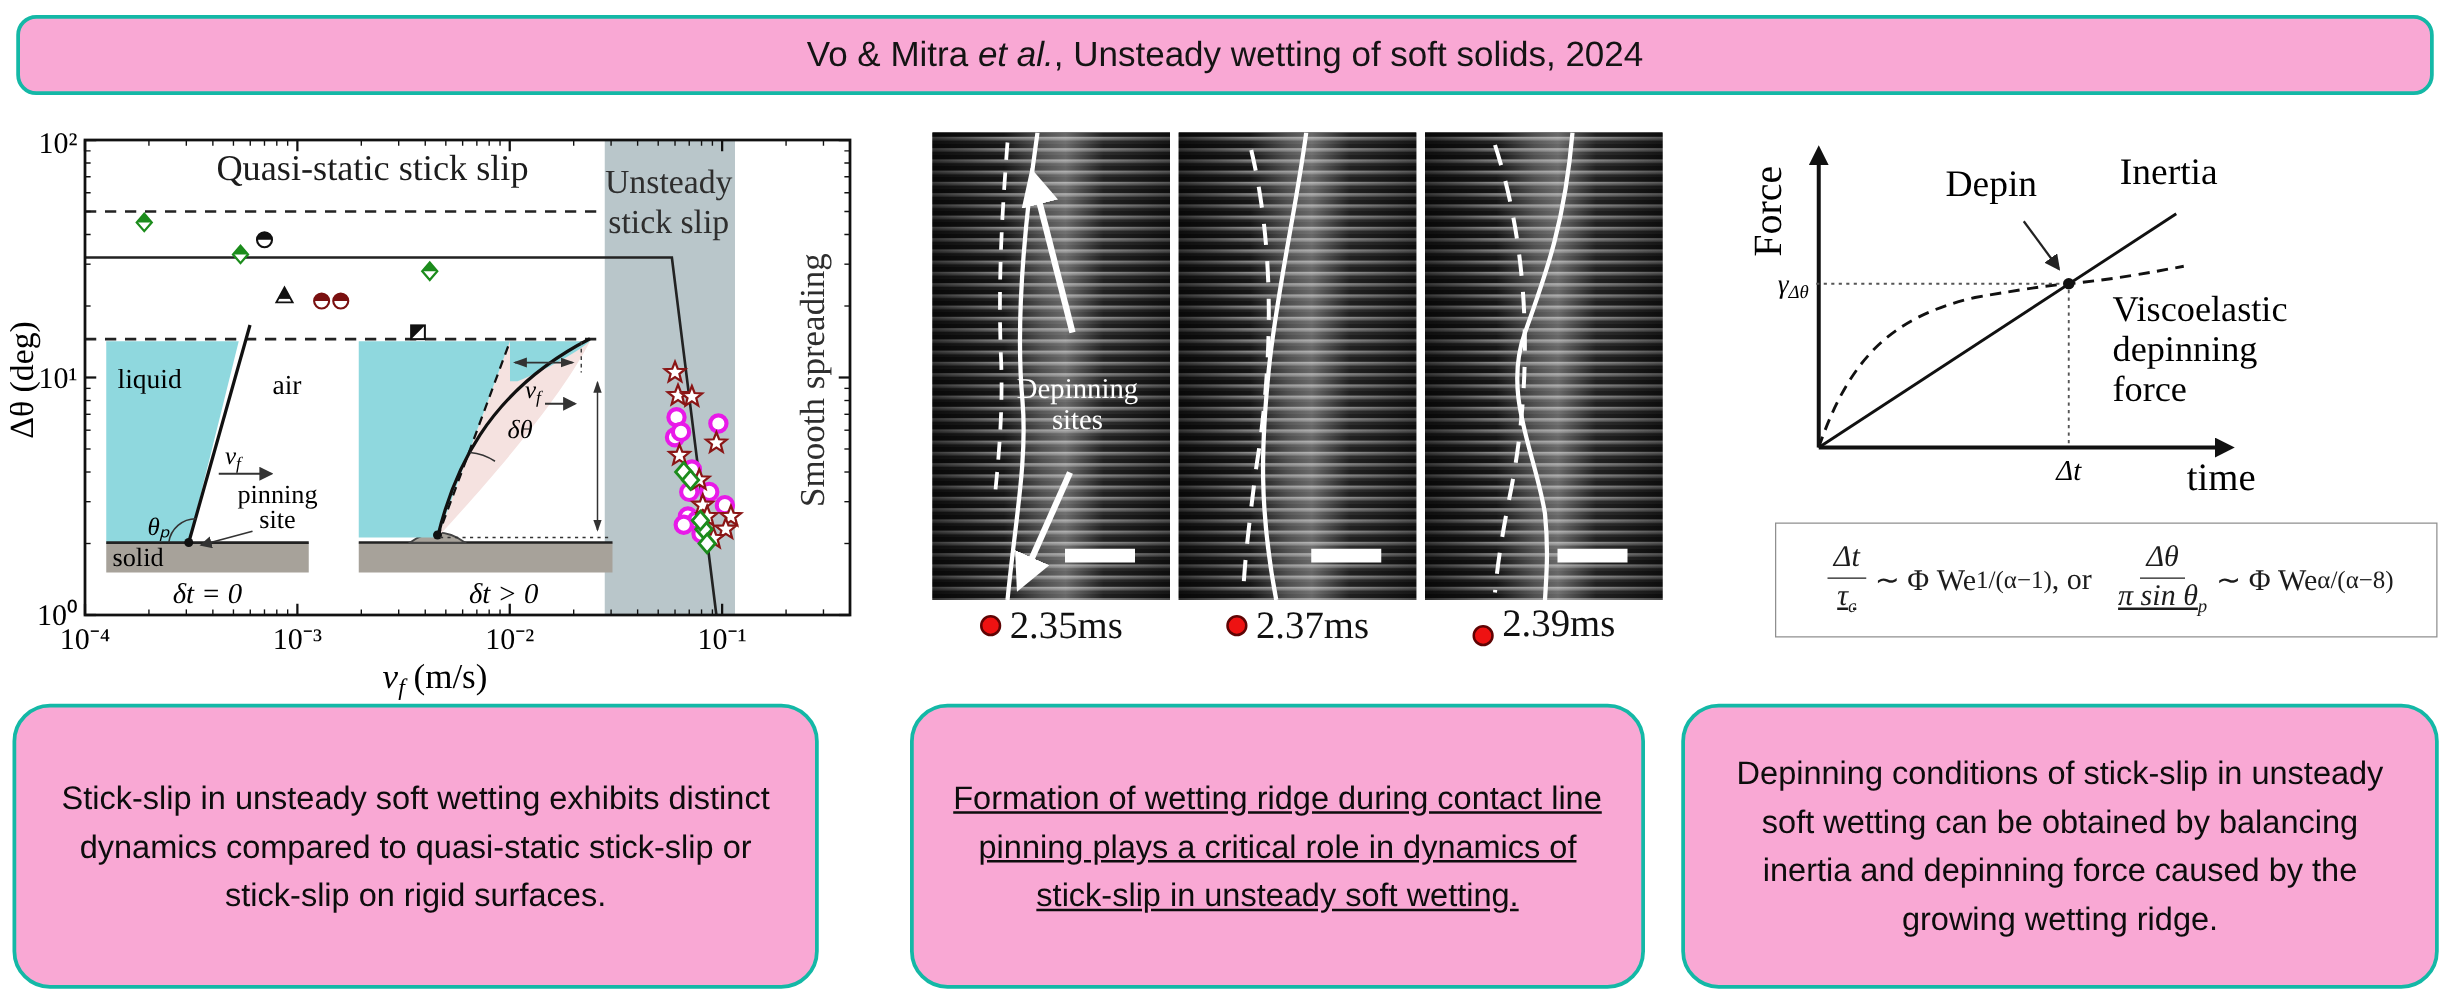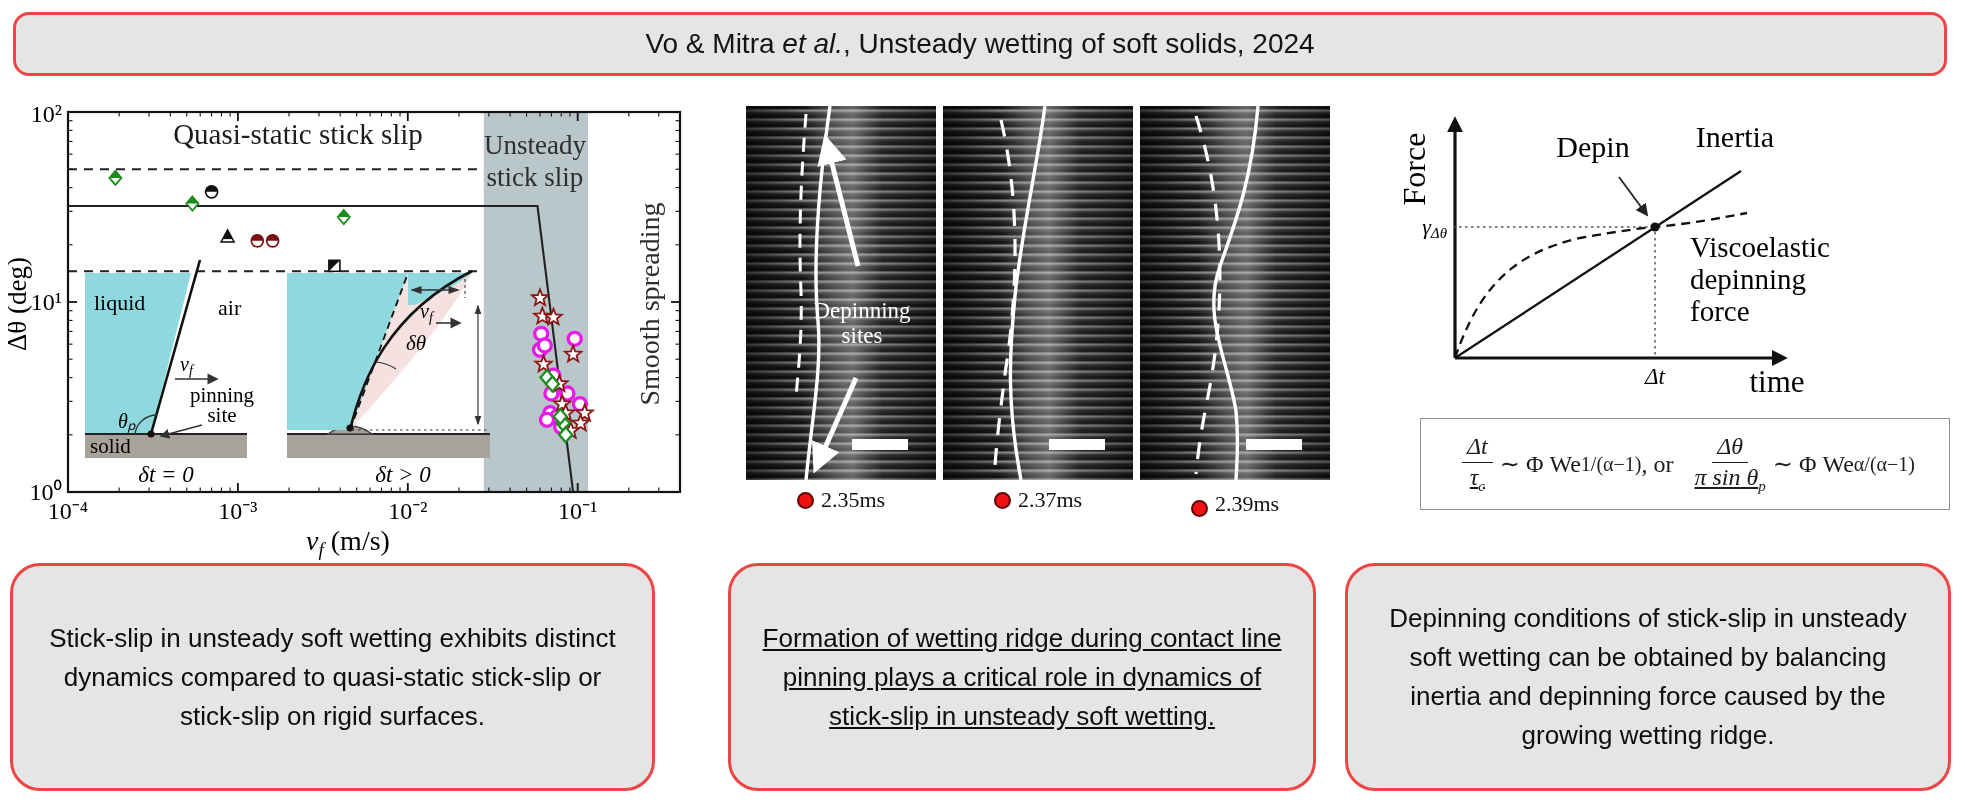--- a/index.html
+++ b/index.html
@@ -1,36 +1,36 @@
 <!DOCTYPE html>
 <html><head>
 <meta charset="utf-8">
 <style>
   html,body{margin:0;padding:0;background:#fff;}
   #stage{position:relative;width:1965px;height:804px;background:#fff;overflow:hidden;
          font-family:"Liberation Sans",sans-serif;color:#111;}
-  .panelbox{position:absolute;background:#e5e5e5;border:3px solid #ef4444;box-sizing:border-box;}
+  .panelbox{position:absolute;background:#f9a8d4;border:3px solid #14b8a6;box-sizing:border-box;}
   #banner{left:13px;top:12px;width:1934px;height:64px;border-radius:16px;
           display:flex;align-items:center;justify-content:center;font-size:28px;color:#141414;}
   #banner i{font-style:italic;}
   .claim{top:563px;height:228px;border-radius:30px;display:flex;align-items:center;justify-content:center;
          text-align:center;font-size:26px;line-height:1.5;color:#0d0d0d;padding:0 24px;}
   #claim1{left:10px;width:645px;}
   #claim2{left:728px;width:588px;text-decoration:underline;}
   #claim3{left:1345px;width:606px;}
   svg text{font-family:"Liberation Serif",serif;}
   .frame{position:absolute;top:106px;width:190px;height:374px;background-color:#4a4a4a;
     background-image:
       linear-gradient(90deg, rgba(0,0,0,.60) 0%, rgba(0,0,0,.30) 16%, rgba(40,40,40,0) 30%,
         rgba(215,215,215,.30) 46%, rgba(240,240,240,.38) 56%, rgba(120,120,120,.12) 72%, rgba(0,0,0,.38) 100%),
       repeating-linear-gradient(180deg,#151515 0px,#151515 3px,#8d8d8d 4px,#575757 6px,#232323 7px,#232323 9px);}
   .frame svg{position:absolute;left:0;top:0;}
   .ts{position:absolute;top:483px;width:190px;height:34px;display:flex;align-items:center;justify-content:center;gap:7px;}
   .ts .dot{width:17px;height:17px;border-radius:50%;background:#ee1212;border:2px solid #5e0404;box-sizing:border-box;}
-  .ts .t{font-family:"Liberation Serif",serif;font-size:22px;color:#111;}
+  .ts .t{font-family:"Liberation Serif",serif;font-size:31px;color:#111;}
   #formulaBox{position:absolute;left:1420px;top:418px;width:528px;height:90px;border:1.5px solid #8f8f8f;
       background:#fff;display:flex;align-items:center;justify-content:center;
       font-family:"Liberation Serif",serif;font-size:24px;color:#1c1c1c;}
   .frac{display:inline-flex;flex-direction:column;align-items:center;vertical-align:middle;margin:0 7px;line-height:1.15;}
   .frac .num{border-bottom:1.6px solid #1c1c1c;padding:0 5px 1px;}
   .frac .den{padding-top:1px;text-decoration:underline;}
   .mi{font-style:italic;}
   sub.s{font-size:15px;} sup.e{font-size:20px;vertical-align:super;}
   .gap{display:inline-block;width:14px;}
 </style>
@@ -435,21 +435,21 @@
     </span>
     <span>∼ Φ We</span>
       <sup class="e">1/(α−1)</sup>
       <span>,  or</span>
       <span class="gap"></span>
     <span class="frac">
       <span class="num mi">Δθ</span>
       <span class="den mi"><span>π sin θ</span><sub class="s">p</sub></span>
     </span>
     <span>∼ Φ We</span>
-      <sup class="e">α/(α−1)</sup>
+      <sup class="e">α/(α−8)</sup>
   </div>
 
   <div id="claim1" class="panelbox claim">
     <span>Stick-slip in unsteady soft wetting exhibits distinct dynamics compared to quasi-static stick-slip or stick-slip on rigid surfaces.</span>
   </div>
   <div id="claim2" class="panelbox claim">
     <span>Formation of wetting ridge during contact line pinning plays a critical role in dynamics of stick-slip in unsteady soft wetting.</span>
   </div>
   <div id="claim3" class="panelbox claim">
     <span>Depinning conditions of stick-slip in unsteady soft wetting can be obtained by balancing inertia and depinning force caused by the growing wetting ridge.</span>

